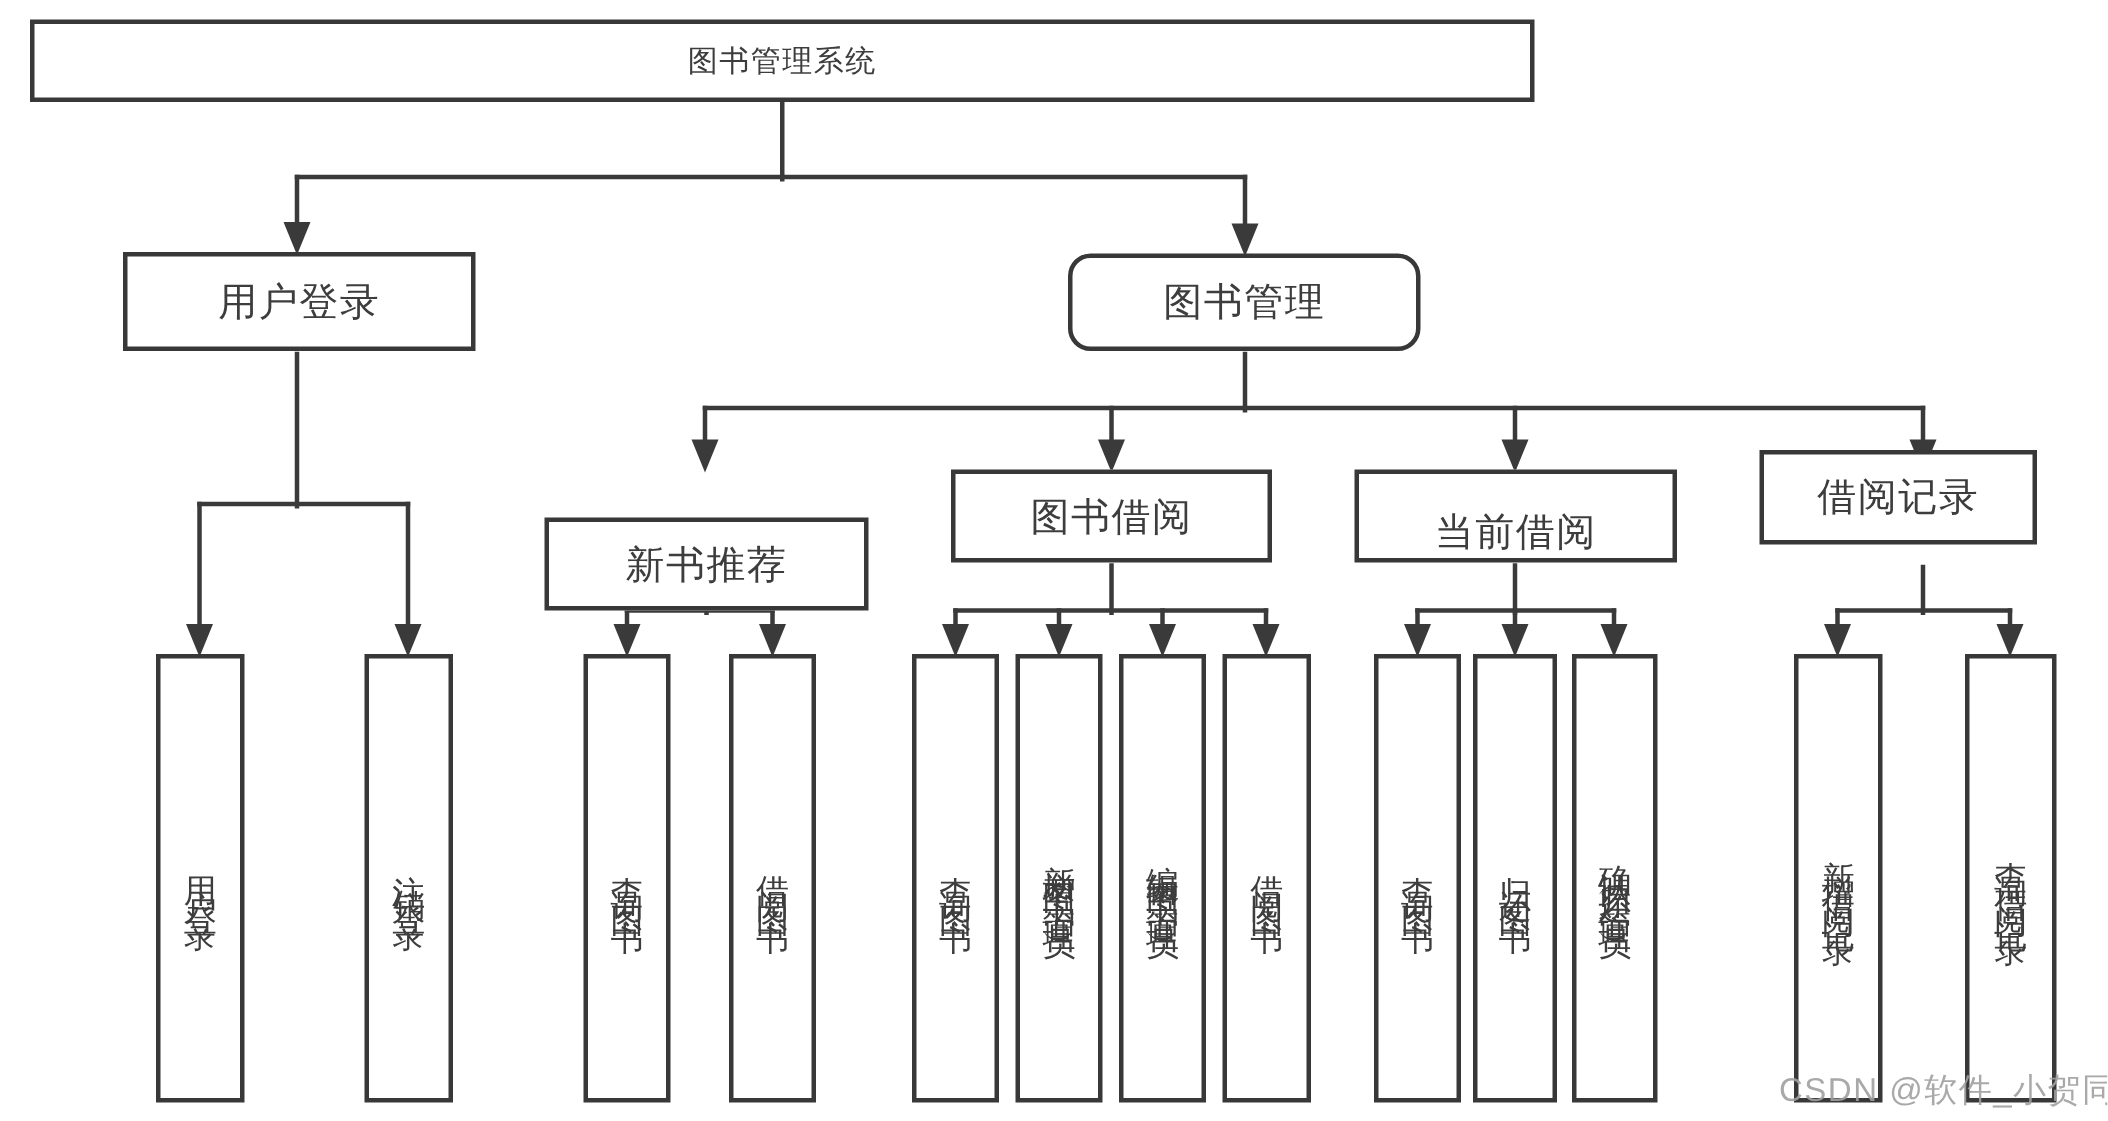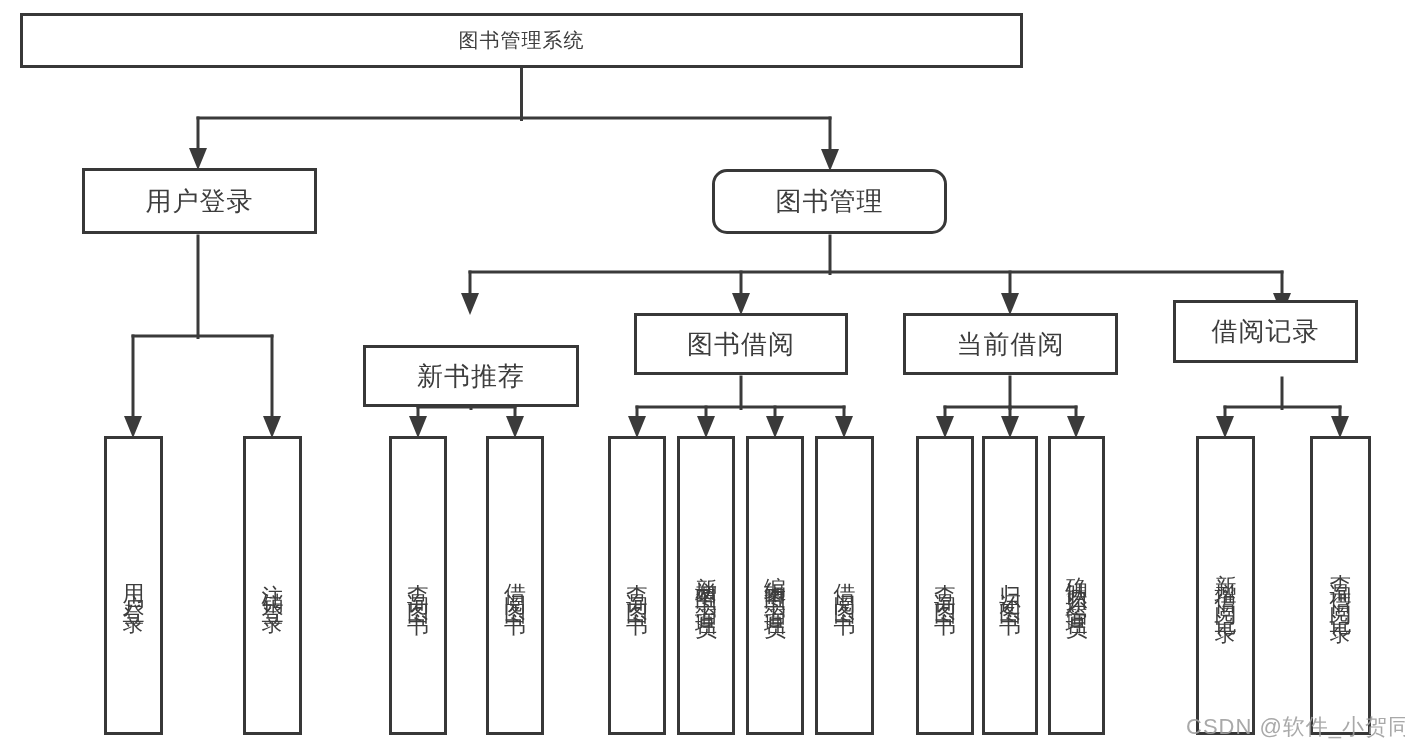--- a/index.html
+++ b/index.html
@@ -134,21 +134,21 @@
   <div class="node h-node" style="left:712px; top:169px; width:235px; height:65px;border-radius:15px;">
     <span>图书管理</span>
   </div>
 
   <div class="node h-node" style="left:363px; top:313px; width:216px; height:62px;margin-top:32px;">
     <span>新书推荐</span>
   </div>
   <div class="node h-node" style="left:634px; top:313px; width:214px; height:62px;">
     <span>图书借阅</span>
   </div>
-  <div class="node h-node" style="left:903px; top:313px; width:215px; height:62px;">
+  <div class="node h-node" style="left:903px; top:313px; width:215px; height:62px;align-items:flex-end;">
     <span>当前借阅</span>
   </div>
   <div class="node h-node" style="left:1173px; top:300px; width:185px; height:63px;">
     <span>借阅记录</span>
   </div>
 
   <div class="node leaf" style="left:104px; top:436px; width:59px; height:299px;">
     <span class="vtext">用户登录</span>
   </div>
   <div class="node leaf" style="left:243px; top:436px; width:59px; height:299px;">

